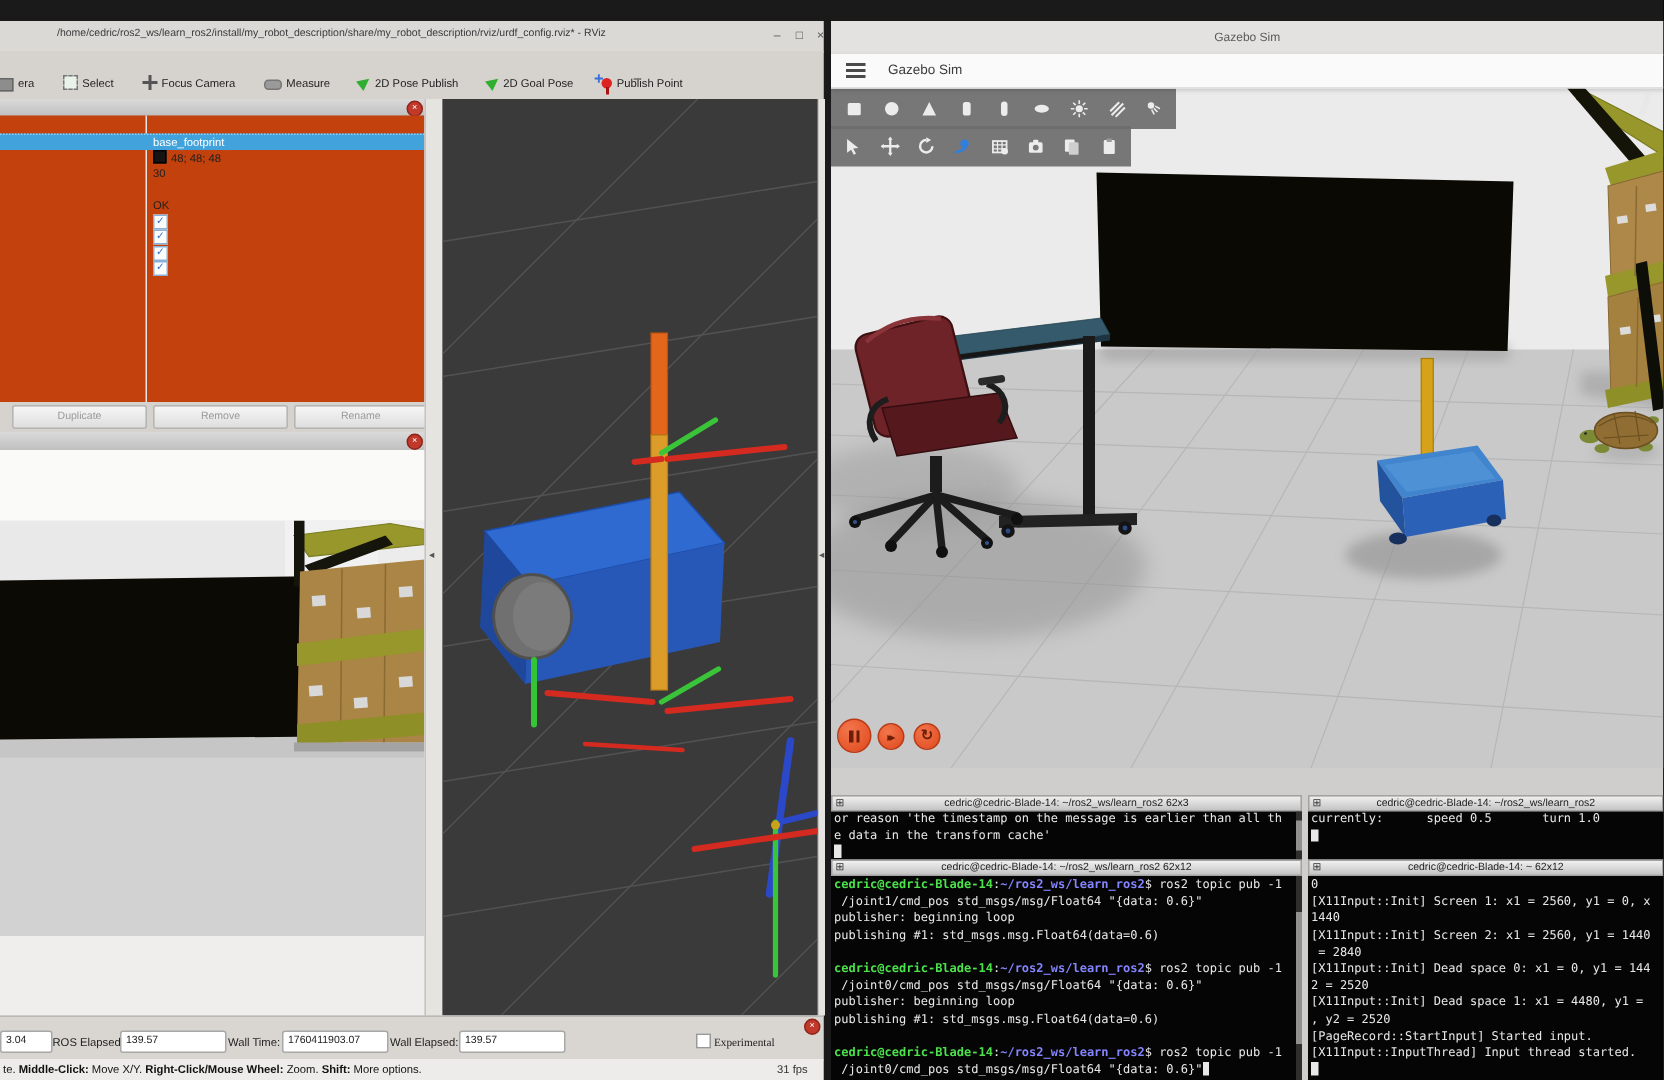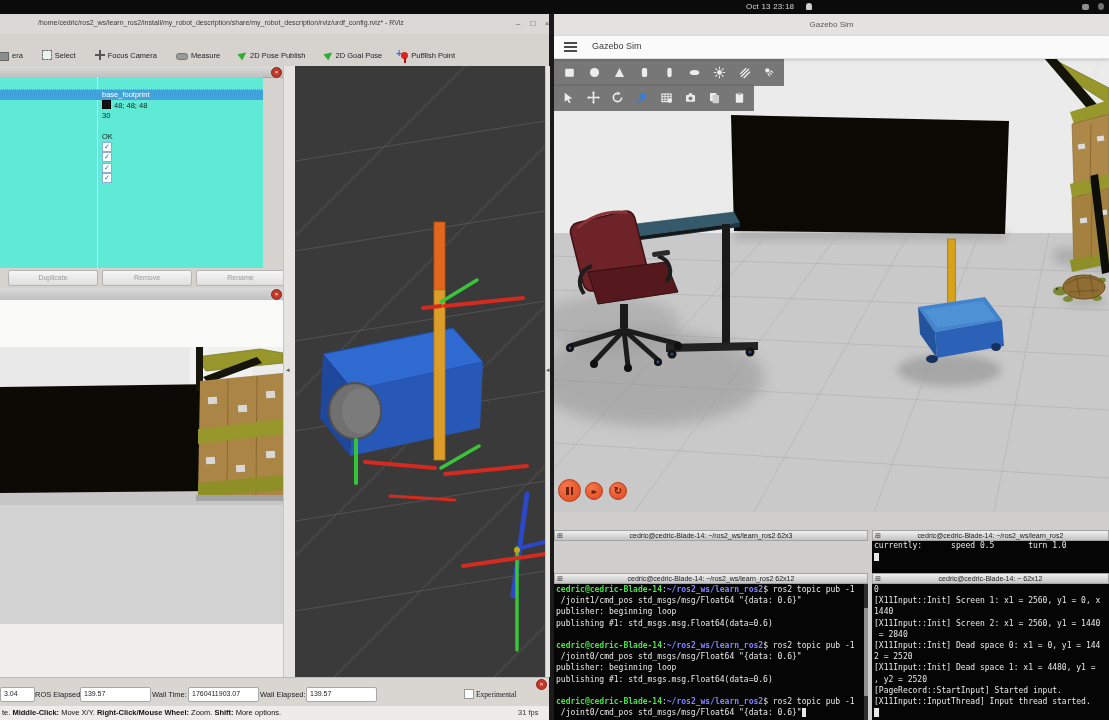--- a/index.html
+++ b/index.html
@@ -28,21 +28,21 @@
   .ti-measure{width:10px;height:5px;margin-top:3px;background:#9a9a9a;border:1px solid #777;border-radius:3px;}
   .ti-arrow{width:0;height:0;border-left:8px solid #2fae2f;border-top:4px solid transparent;border-bottom:4px solid transparent;transform:rotate(-38deg);}
   .ti-pin{width:7px;height:7px;border-radius:50%;background:#d22;}
   .ti-pin::after{content:"";position:absolute;left:3px;top:6px;width:2px;height:5px;background:#a11;}
   .rt-plus{color:#3a6fd8;font-weight:bold;font-size:11px;}
   .rt-minus{color:#777;font-weight:bold;font-size:10px;}
   
   .panel-header{background:linear-gradient(#dadada,#c0c0c0);border-bottom:1px solid #a8a8a8;}
   .closebtn{width:9px;height:9px;border-radius:50%;background:#c0392b;border:1px solid #8e2419;color:#fff;
             font-size:6px;line-height:8px;text-align:center;}
-  #displays-body{left:0;top:63px;width:263px;height:191px;background:#5eead4;font-size:7.5px;color:#222;}
+  #displays-body{left:0;top:63px;width:283px;height:191px;background:#c2410c;font-size:7.5px;color:#222;}
   #displays-body::before{content:"";position:absolute;left:97px;top:0;bottom:0;width:1px;background:#e4e4e4;}
   .vrow{position:relative;height:10.4px;line-height:10.4px;padding-left:102px;white-space:nowrap;}
   .vrow.sel{background:#42a2dc;color:#fff;border-top:1px dotted #8fd0f2;}
   .swatch{display:inline-block;width:7px;height:7px;background:#141414;border:1px solid #000;margin-right:3px;vertical-align:-1px;}
   .cb{display:inline-block;width:8px;height:8px;border:1px solid #8ab0d8;background:#fdfdfd;color:#2a6fd0;
       font-size:7px;line-height:8px;text-align:center;}
   .dbtn{top:256px;height:14px;background:linear-gradient(#f6f6f6,#dedede);border:1px solid #b5b5b5;border-radius:2px;
         font-size:7px;color:#9a9a9a;text-align:center;line-height:13px;}
   
   #campanel-body{left:0;top:286px;width:283px;height:400px;background:#efeeec;}
@@ -99,26 +99,20 @@
   .tb{color:#8484ff;font-weight:bold;}
   .tcur{display:inline-block;width:4.5px;height:8.5px;background:#e8e8e8;vertical-align:-1px;}
   .vscroll{position:absolute;right:0;top:0;bottom:0;width:4px;background:#2e2e2e;}
   .vscroll i{position:absolute;left:0;width:4px;top:18%;height:64%;background:#909090;}
 </style>
 </head>
 <body>
 
 <div id="screen">
 
-  <div id="topbar" class="abs">
-    <div id="clock" class="abs">Oct 13 23:18</div>
-    <div class="bell abs"></div>
-    <div class="sysico1 abs"></div>
-    <div class="sysico2 abs"></div>
-  </div>
 
   <div id="rviz" class="abs">
     <div id="rviz-titlebar" class="abs">
       <div id="rviz-title" class="abs">/home/cedric/ros2_ws/learn_ros2/install/my_robot_description/share/my_robot_description/rviz/urdf_config.rviz* - RViz</div>
       <div class="winbtn abs" style="left:512px;">–</div>
       <div class="winbtn abs" style="left:527px;">□</div>
       <div class="winbtn abs" style="left:541px;">×</div>
     </div>
     <div id="rviz-toolarea" class="abs"></div>
     <div id="rviz-tools" class="abs">
@@ -507,20 +501,28 @@
         <span class="resetglyph">↻</span>
       </div>
   </div>
 
   <div id="terminal" class="abs">
 
     <div class="abs pane-header" style="left:0;top:18px;width:314px;">
       <span class="pane-grid">⊞</span>
       <span>cedric@cedric-Blade-14: ~/ros2_ws/learn_ros2 62x3</span>
     </div>
+    <div class="abs pane-body lh10" style="left:0;top:29px;width:314px;height:32px;">
+      <div class="vscroll">
+          <i></i>
+        </div>
+    <div class="tline"><span class="tw">or reason 'the timestamp on the message is earlier than all th</span></div>
+        <div class="tline"><span class="tw">e data in the transform cache'</span></div>
+        <div class="tline"><span class="tcur">&nbsp;</span></div>
+      </div>
     <div class="abs pane-header" style="left:0;top:61px;width:314px;">
       <span class="pane-grid">⊞</span>
       <span>cedric@cedric-Blade-14: ~/ros2_ws/learn_ros2 62x12</span>
     </div>
     <div class="abs pane-body lh11" style="left:0;top:72px;width:314px;height:136px;">
       <div class="vscroll">
           <i></i>
         </div>
     <div class="tline"><span class="tg">cedric@cedric-Blade-14</span><span class="tw">:</span><span class="tb">~/ros2_ws/learn_ros2</span><span class="tw">$ ros2 topic pub -1</span></div>
         <div class="tline"><span class="tw"> /joint1/cmd_pos std_msgs/msg/Float64 "{data: 0.6}"</span></div>

